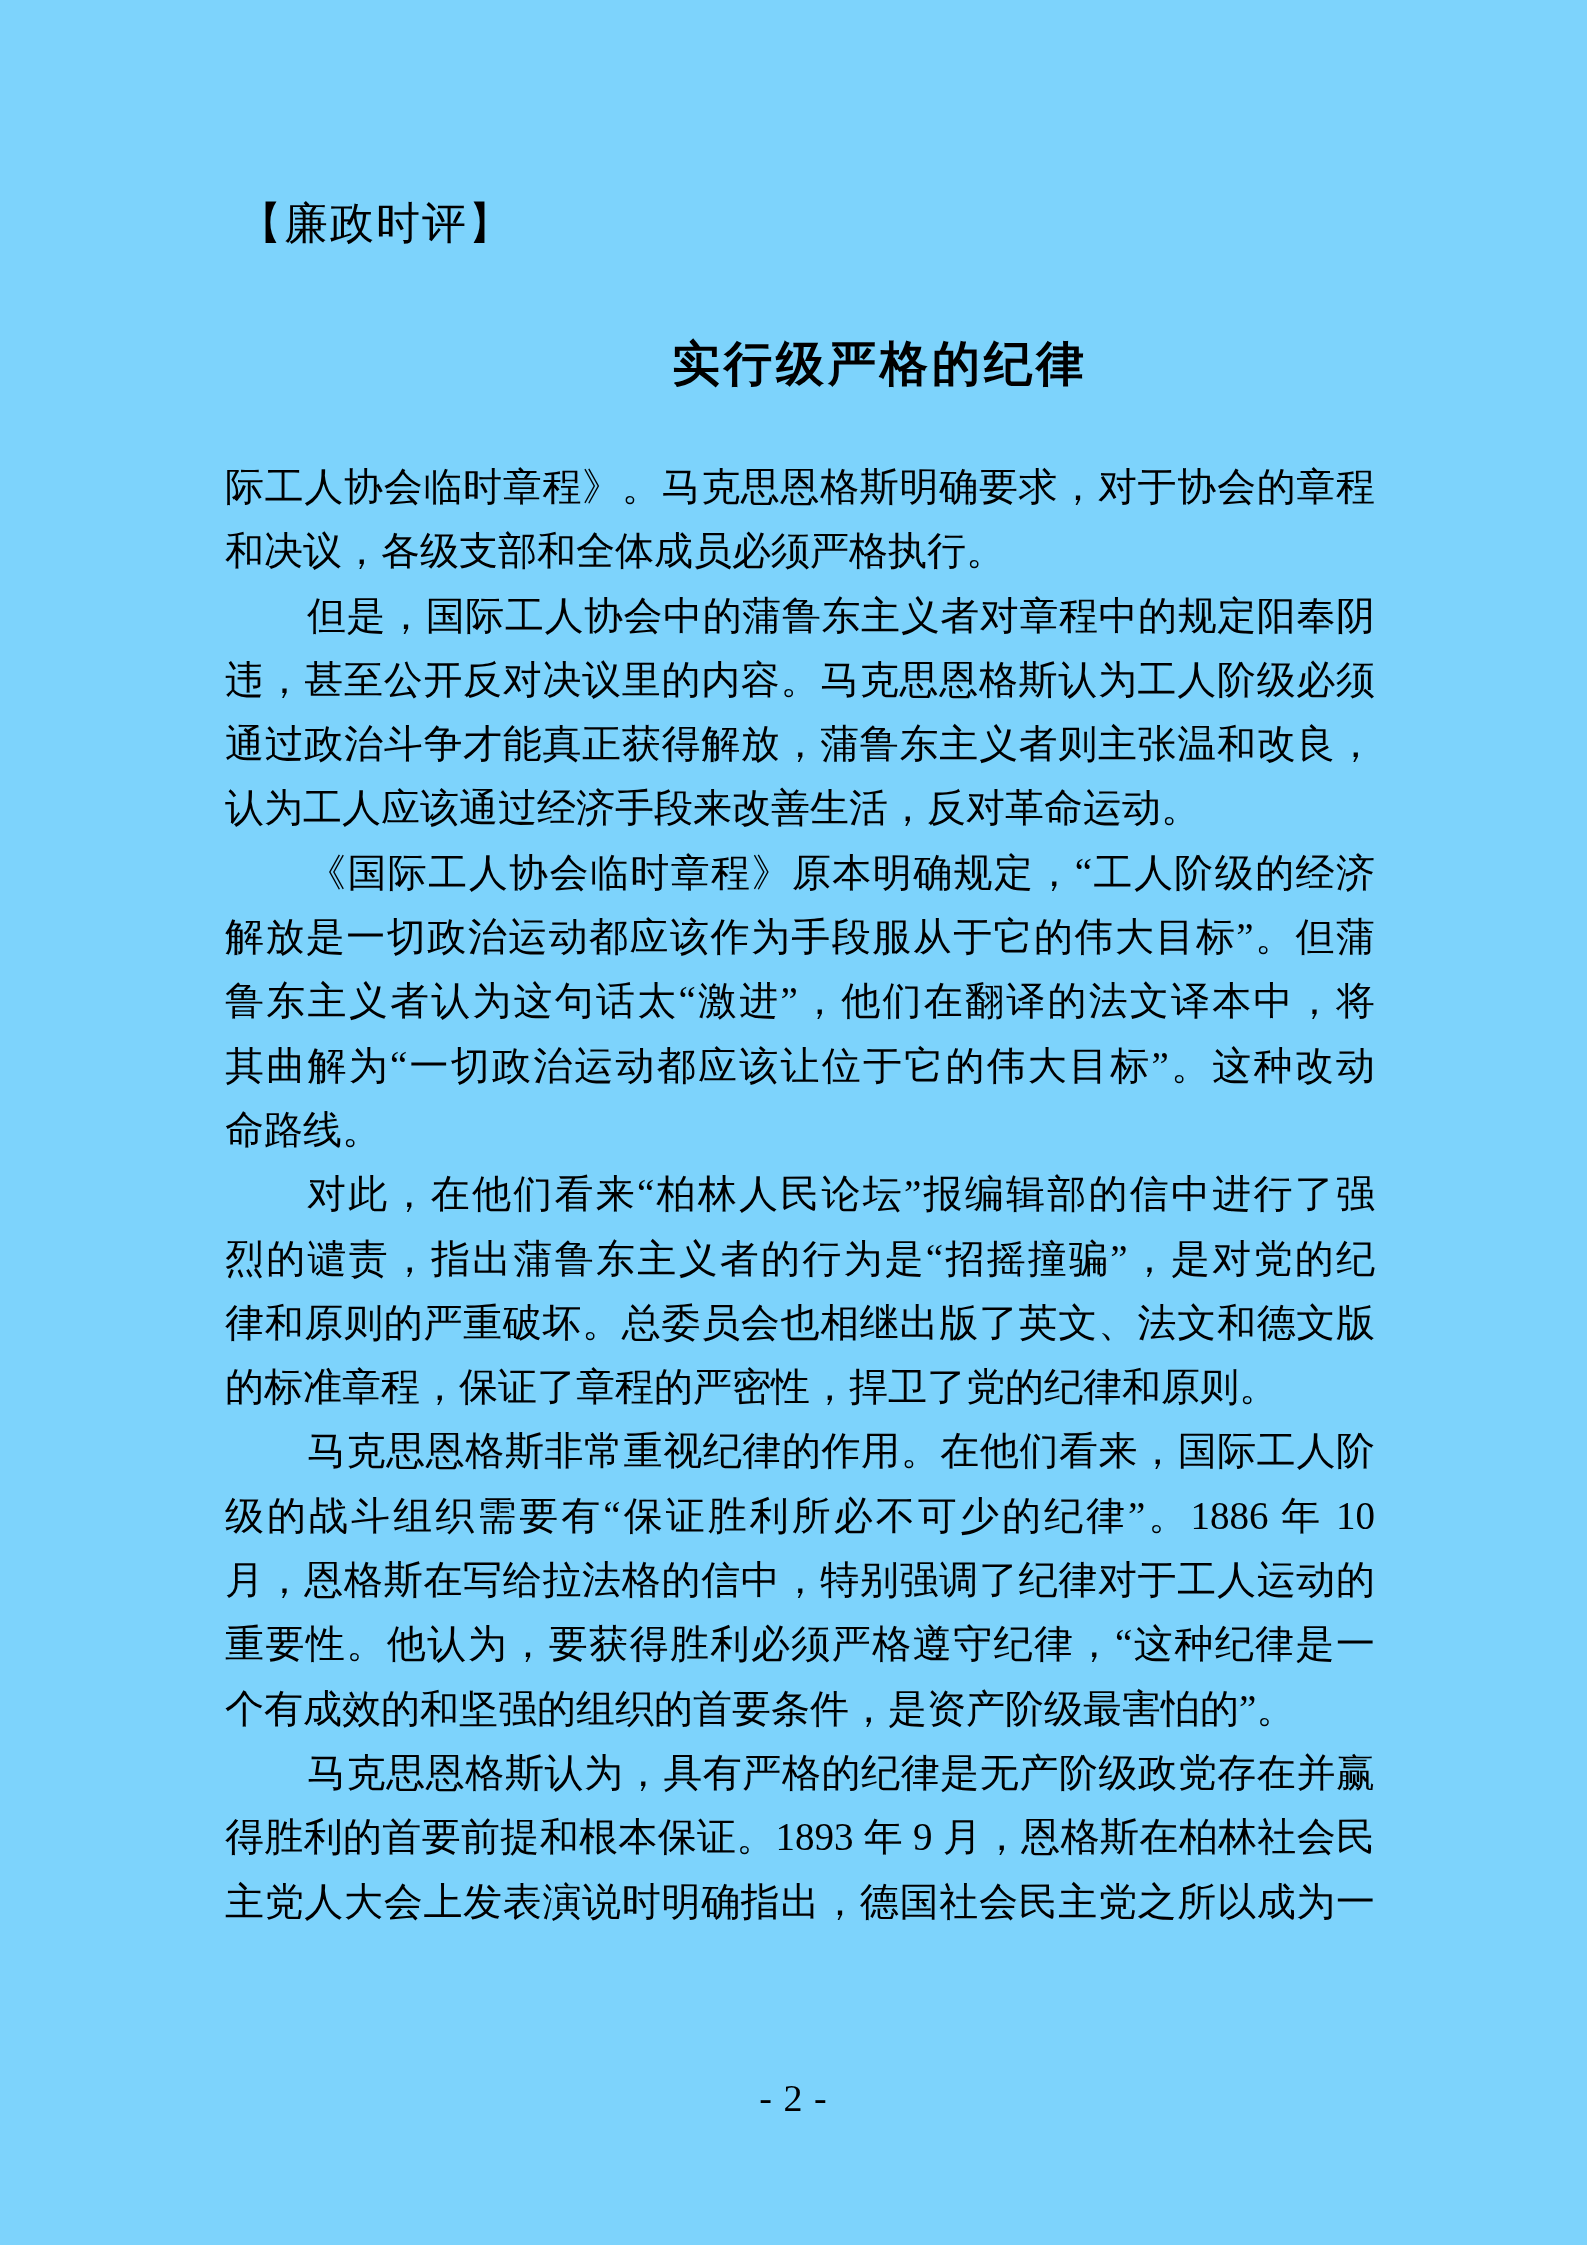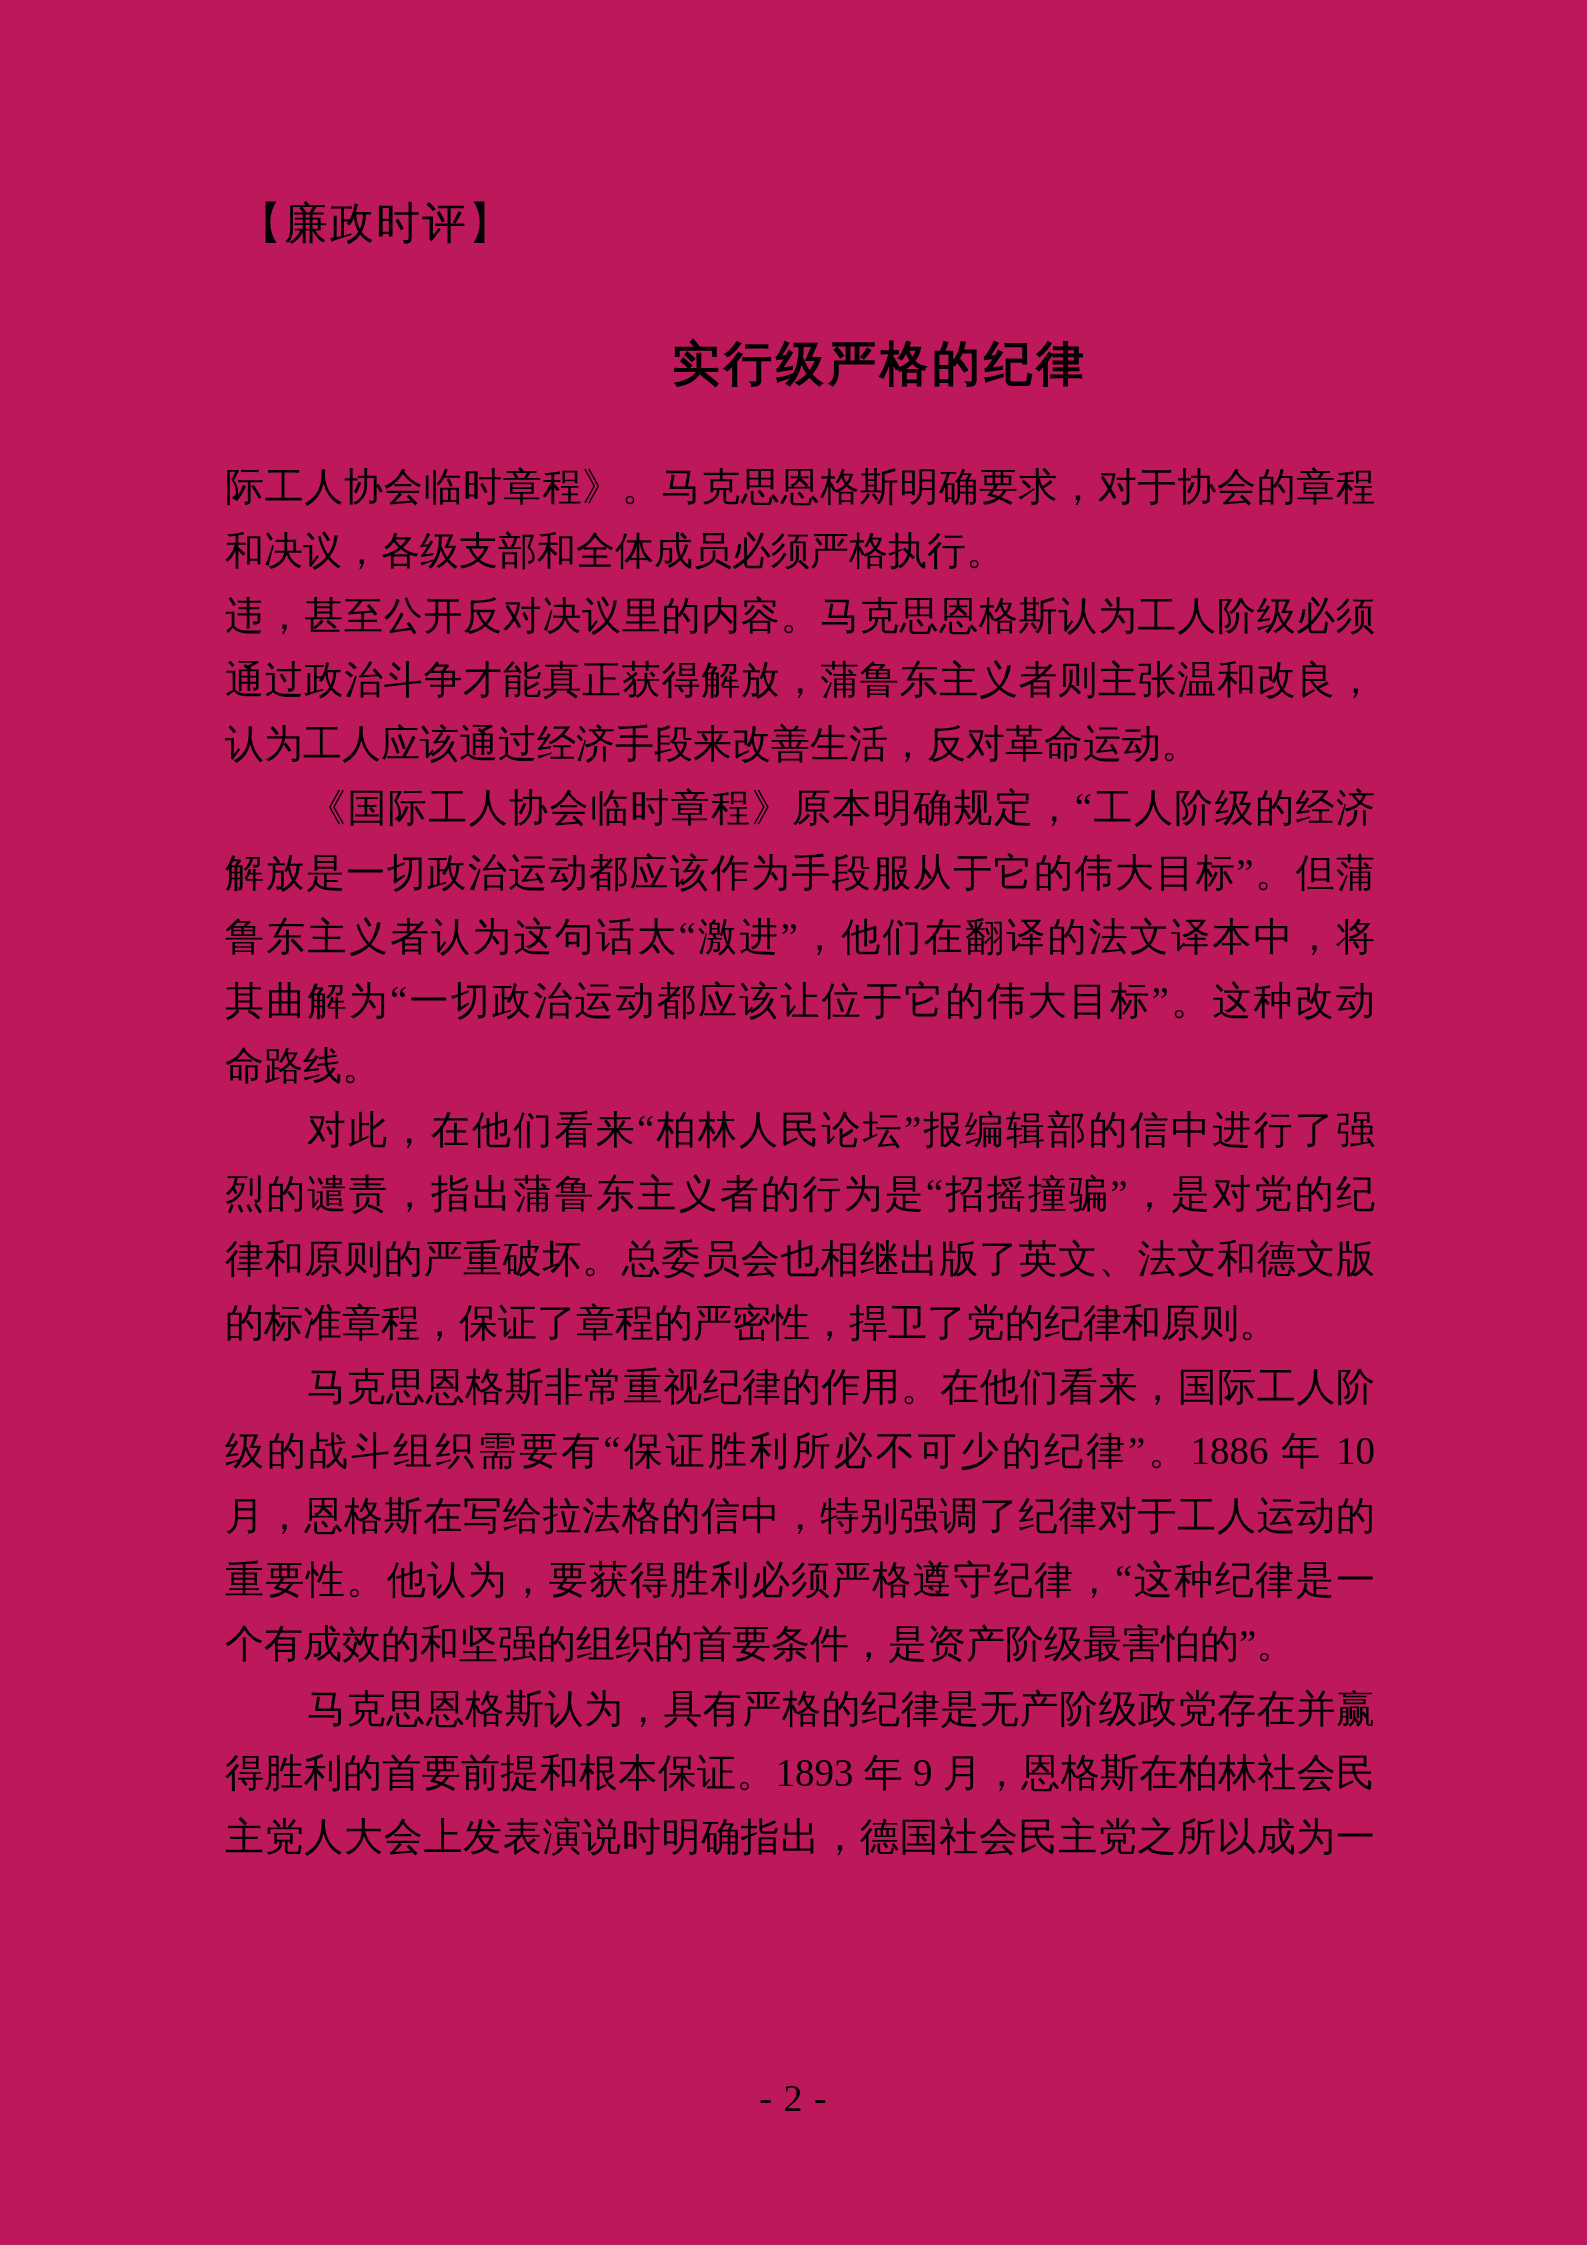--- a/index.html
+++ b/index.html
@@ -4,21 +4,21 @@
 <style>
   html, body {
     margin: 0;
     padding: 0;
     background: #ffffff;
   }
   .page {
     position: relative;
     width: 1587px;
     height: 2245px;
-    background: #be185d;
+    background: #7dd3fc;
     color: #000000;
     font-family: "Liberation Serif", "DejaVu Serif", serif;
     overflow: hidden;
   }
   .doc-header {
     position: absolute;
     left: 238px;
     top: 200px;
     font-size: 44px;
     line-height: 1.1;
@@ -68,20 +68,21 @@
 <body>
 
 <div class="page">
   <div class="doc-header">【廉政时评】</div>
 
   <h1 class="doc-title">实行级严格的纪律</h1>
 
   <div class="doc-body">
       <div class="body-line indent-0 fill">际工人协会临时章程》。马克思恩格斯明确要求，对于协会的章程</div>
       <div class="body-line indent-0">和决议，各级支部和全体成员必须严格执行。</div>
+      <div class="body-line indent-2 fill">但是，国际工人协会中的蒲鲁东主义者对章程中的规定阳奉阴</div>
       <div class="body-line indent-0 fill">违，甚至公开反对决议里的内容。马克思恩格斯认为工人阶级必须</div>
       <div class="body-line indent-0 fill">通过政治斗争才能真正获得解放，蒲鲁东主义者则主张温和改良，</div>
       <div class="body-line indent-0">认为工人应该通过经济手段来改善生活，反对革命运动。</div>
       <div class="body-line indent-2 fill">《国际工人协会临时章程》原本明确规定，“工人阶级的经济</div>
       <div class="body-line indent-0 fill">解放是一切政治运动都应该作为手段服从于它的伟大目标”。但蒲</div>
       <div class="body-line indent-0 fill">鲁东主义者认为这句话太“激进”，他们在翻译的法文译本中，将</div>
       <div class="body-line indent-0 fill">其曲解为“一切政治运动都应该让位于它的伟大目标”。这种改动</div>
       <div class="body-line indent-0">命路线。</div>
       <div class="body-line indent-2 fill">对此，在他们看来“柏林人民论坛”报编辑部的信中进行了强</div>
       <div class="body-line indent-0 fill">烈的谴责，指出蒲鲁东主义者的行为是“招摇撞骗”，是对党的纪</div>

